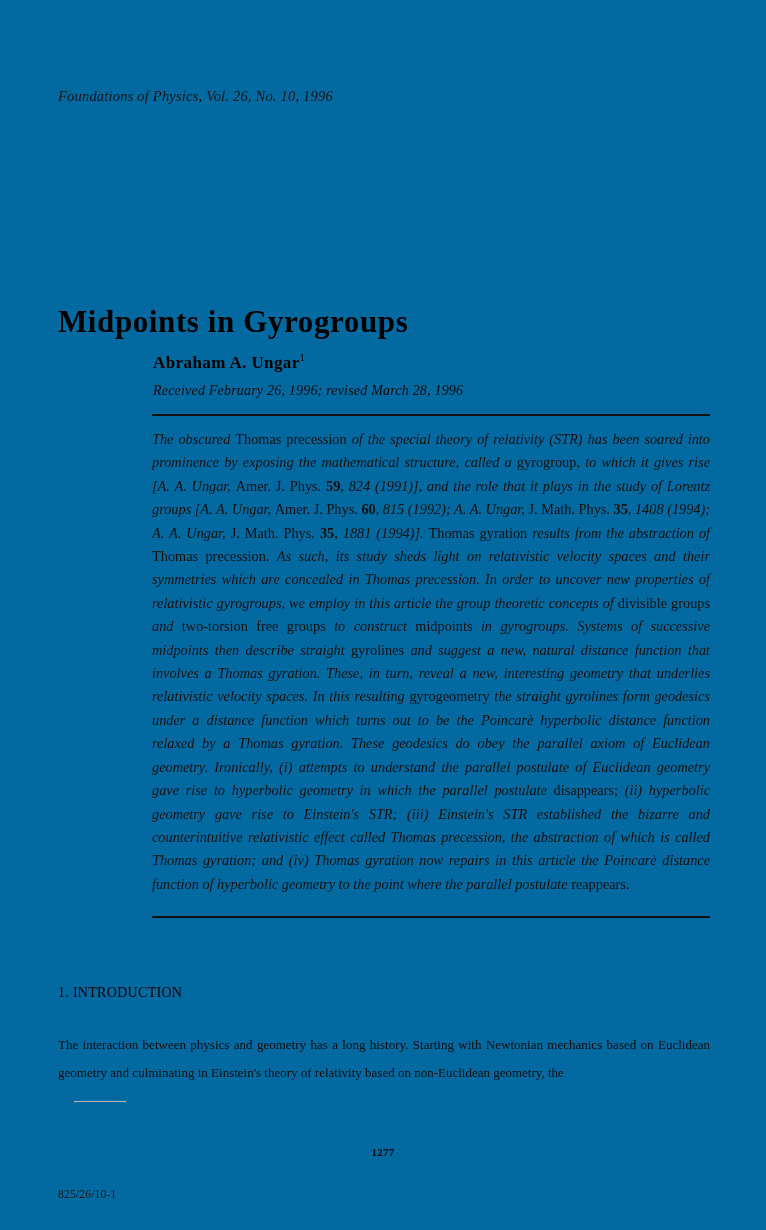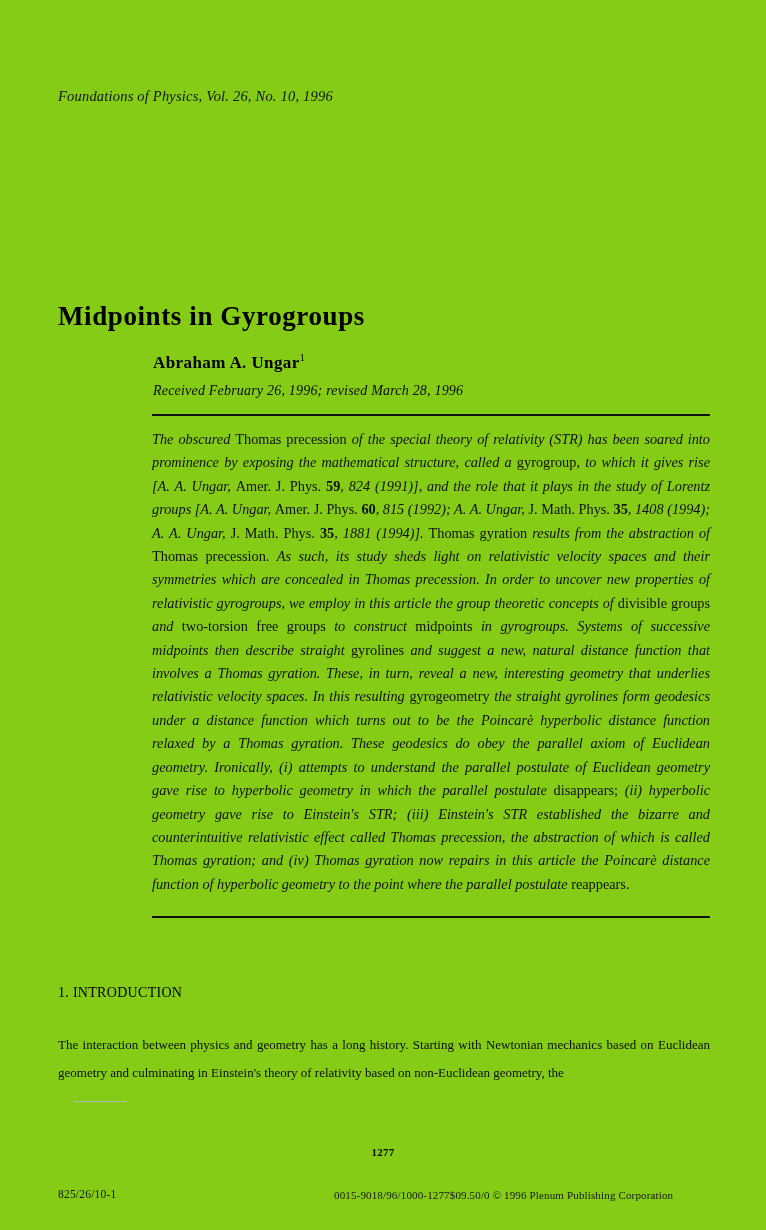--- a/index.html
+++ b/index.html
@@ -8,41 +8,41 @@
     background: #ffffff;
   }
   body {
     font-family: "Liberation Serif", "DejaVu Serif", serif;
     color: #0a0a0a;
   }
   .page {
     position: relative;
     width: 766px;
     height: 1230px;
-    background: #84cc16;
+    background: #0369a1;
     overflow: hidden;
   }
 
   
   .journal-line {
     position: absolute;
     left: 58px;
     top: 88px;
     font-style: italic;
     font-size: 14.5px;
     letter-spacing: 0.2px;
     color: #141414;
   }
 
   
   .article-title {
     position: absolute;
     left: 58px;
     top: 283px;
-    font-size: 27px;
+    font-size: 31px;
     font-weight: bold;
     letter-spacing: 0.6px;
     color: #000;
   }
 
   
   .author-line {
     position: absolute;
     left: 153px;
     top: 352px;
@@ -201,15 +201,14 @@
 
   <p class="body-para">The interaction between physics and geometry has a long history. Starting with Newtonian mechanics based on Euclidean geometry and culminating in Einstein's theory of relativity based on non-Euclidean geometry, the</p>
 
   <div class="footnote-rule"></div>
 
 
   <div class="page-number">1277</div>
 
   <div class="doc-code">825/26/10-1</div>
 
-  <div class="copyright-line">0015-9018/96/1000-1277$09.50/0 © 1996 Plenum Publishing Corporation</div>
 
 </div>
 
 </body></html>

